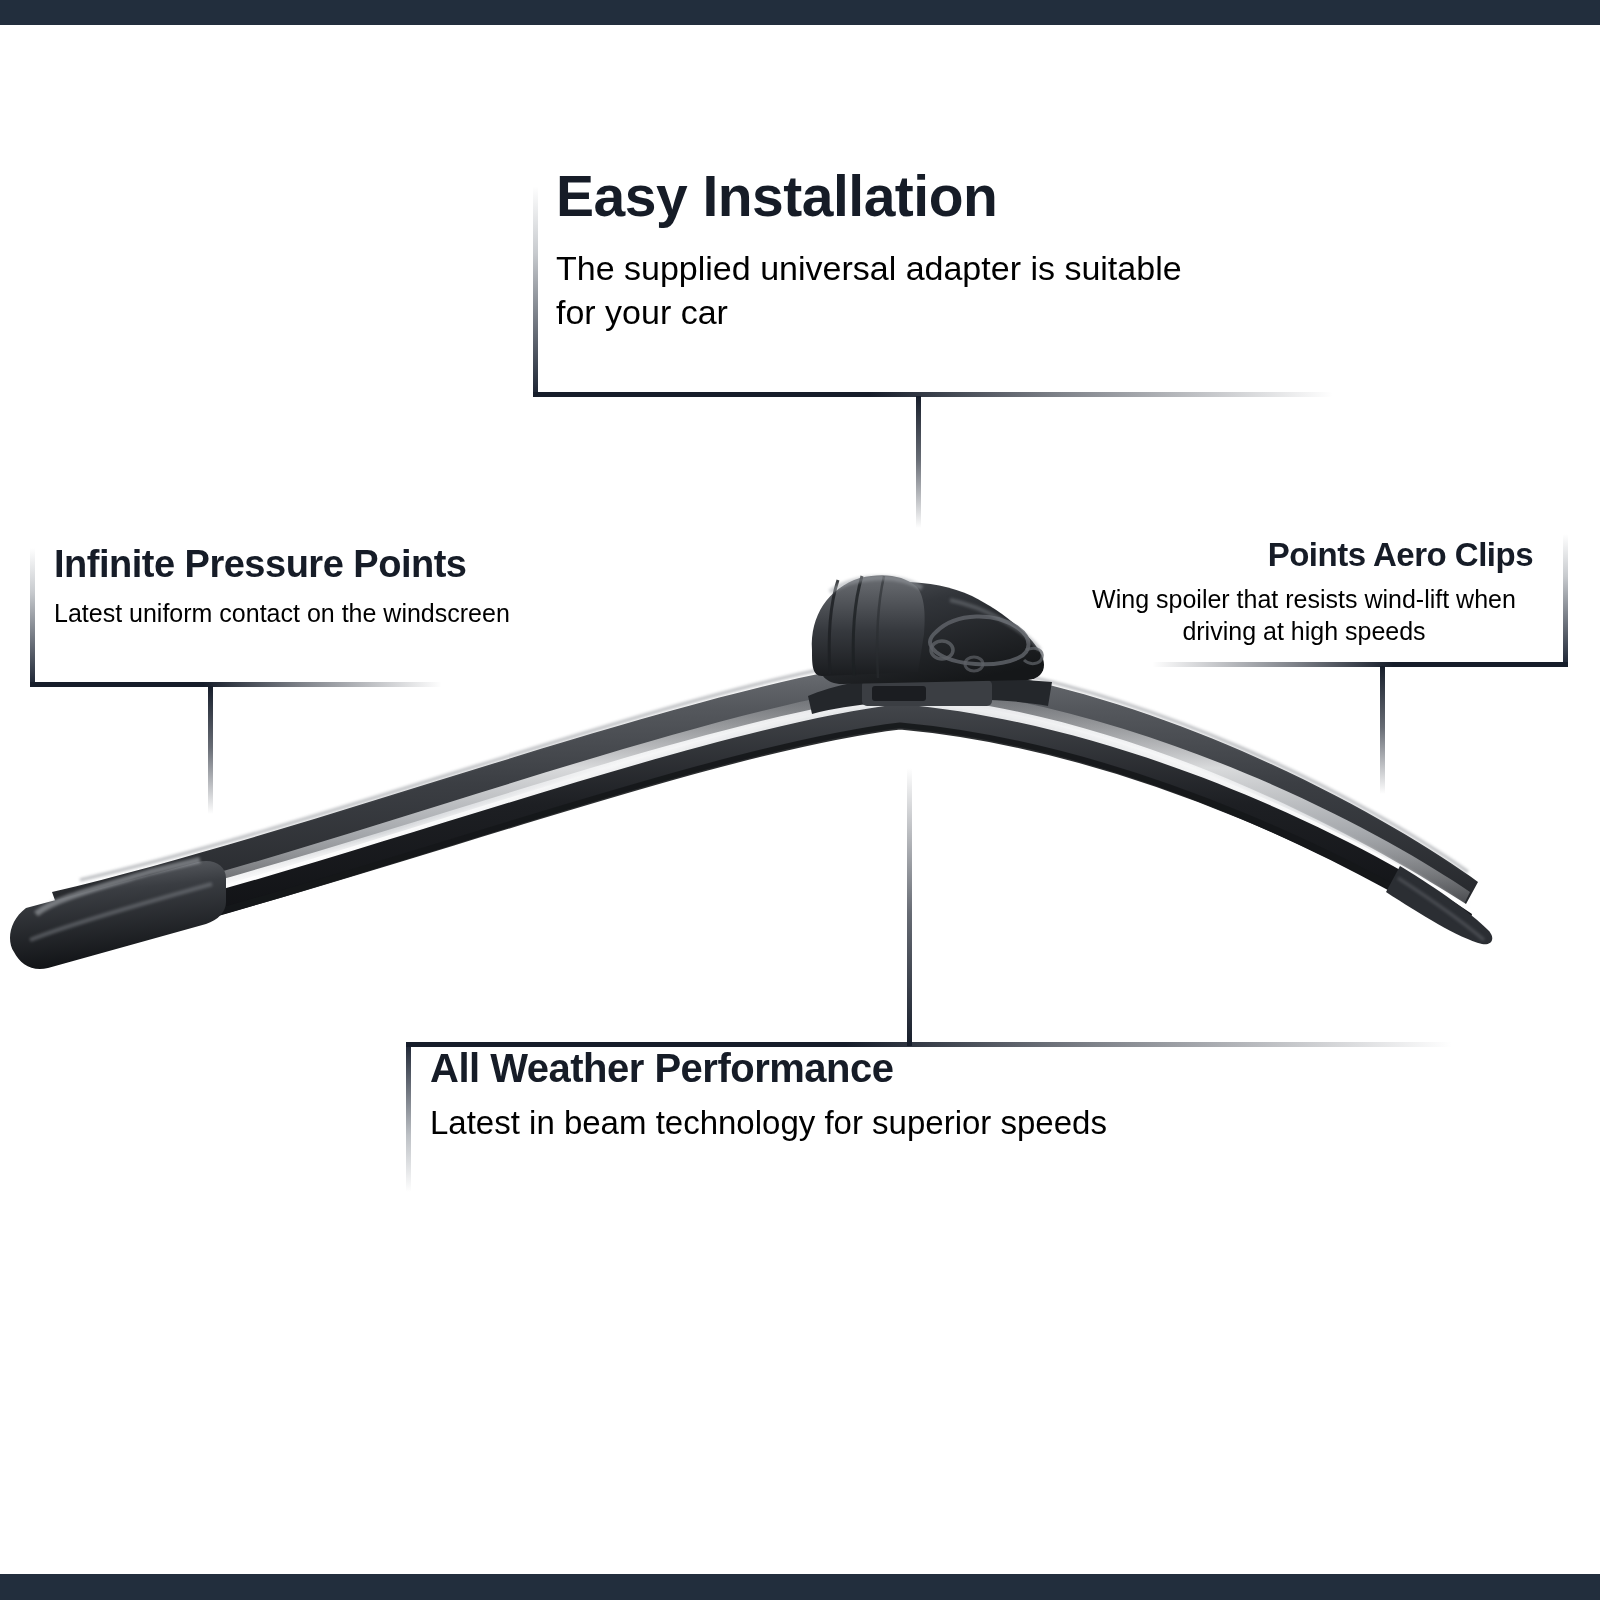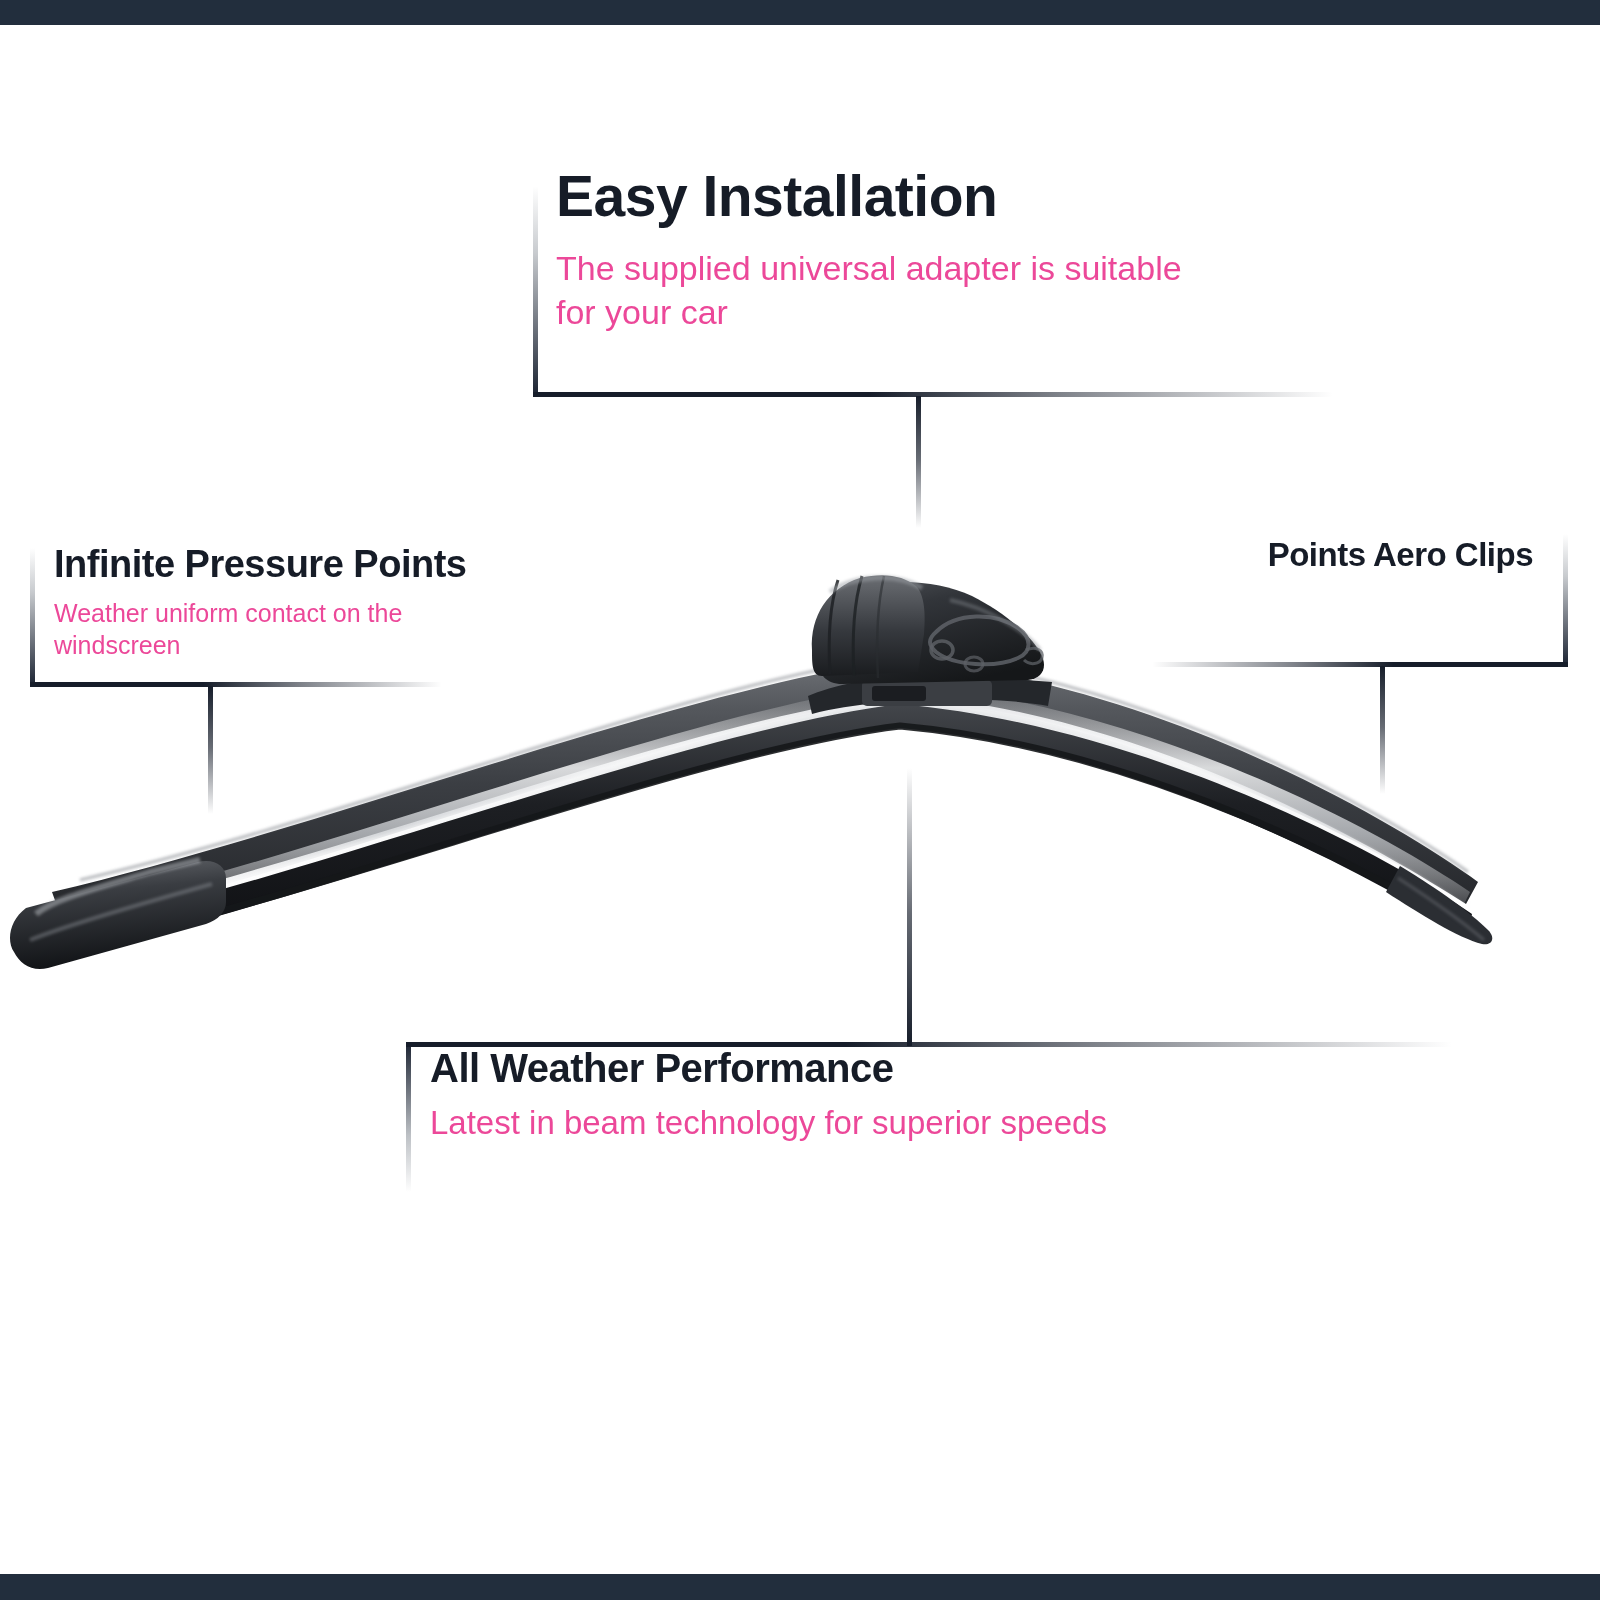--- a/index.html
+++ b/index.html
@@ -41,21 +41,21 @@
   .callout .title {
     margin: 0;
     color: #161c27;
     font-weight: bold;
     letter-spacing: -0.5px;
     line-height: 1.0;
     white-space: nowrap;
   }
   .callout .body {
     margin: 0;
-    color: #ec4899;
+    color: #000000;
     font-weight: normal;
     line-height: 1.28;
   }
 
   
   #callout-easy-installation {
     left: 556px;
     top: 168px;
     width: 640px;
   }
@@ -266,25 +266,26 @@
   <div class="line rail-fade-right" style="left:406px; top:1042px; width:1046px;"></div>
   <div class="line leader-up" style="left:907px; top:768px; height:278px;"></div>
 
   <div class="callout" id="callout-easy-installation">
     <h2 class="title">Easy Installation</h2>
     <p class="body">The supplied universal adapter is suitable for your car</p>
   </div>
 
   <div class="callout" id="callout-infinite-pressure-points">
     <h2 class="title">Infinite Pressure Points</h2>
-    <p class="body">Weather uniform contact on the windscreen</p>
+    <p class="body">Latest uniform contact on the windscreen</p>
   </div>
 
   <div class="callout" id="callout-acatana-aero-clips">
     <h2 class="title">Points Aero Clips</h2>
+    <p class="body">Wing spoiler that resists wind-lift when driving at high speeds</p>
   </div>
 
   <div class="callout" id="callout-all-weather-performance">
     <h2 class="title">All Weather Performance</h2>
     <p class="body">Latest in beam technology for superior speeds</p>
   </div>
 
 </div>
 
 </body></html>

